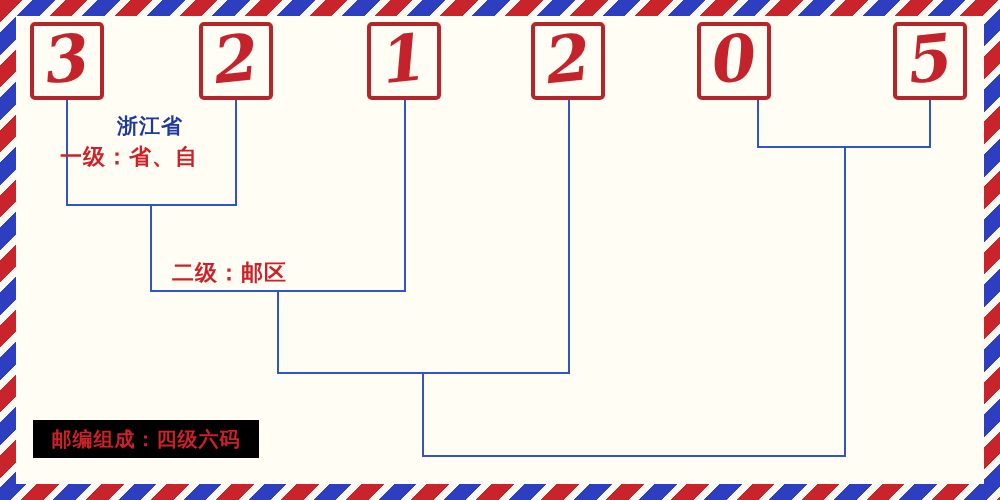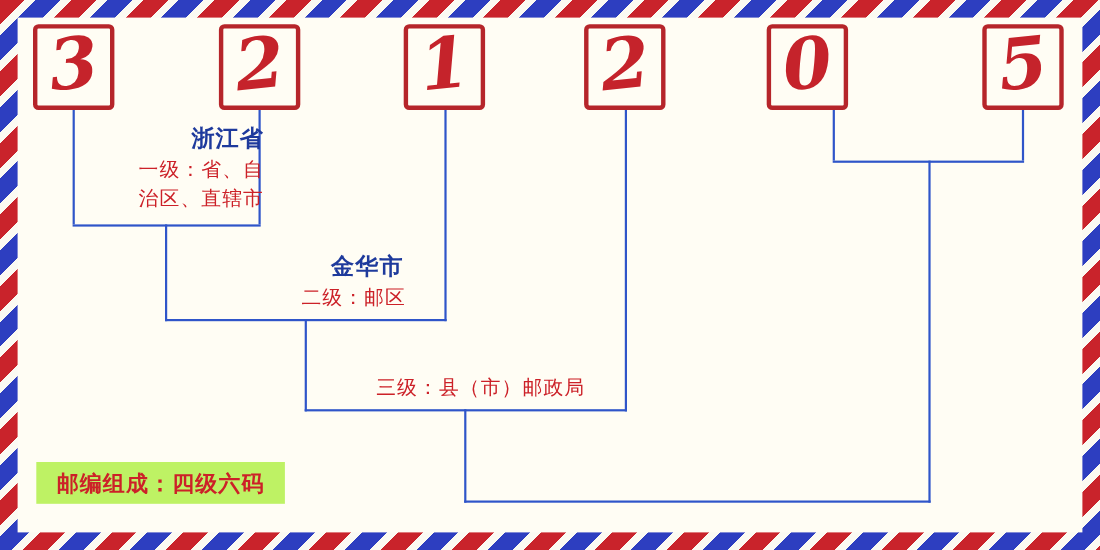--- a/index.html
+++ b/index.html
@@ -39,39 +39,39 @@
     font-size:64px;
     line-height:1;
     color:#c5232b;
     transform:rotate(-6deg) translateY(-2px);
   }
   .line{position:absolute;background:#2f55c9;}
   .line.v{width:2px;}
   .line.h{height:2px;}
   .place-name{
     position:absolute;
-    text-align:right;
+    text-align:center;
     font-weight:bold;
     font-size:21px;
     color:#1e3a9c;
     letter-spacing:1px;
   }
   .level-desc{
     position:absolute;
-    text-align:right;
-    font-weight:normal;
-    font-size:18px;
+    text-align:left;
+    font-weight:bold;
+    font-size:22px;
     color:#cc2128;
     letter-spacing:1px;
   }
   .note-badge{
     position:absolute;
     left:17px;top:404px;
     width:226px;height:38px;
-    background:#bef264;
+    background:#000000;
     display:flex;align-items:center;justify-content:center;
     font-weight:bold;
     font-size:20px;
     color:#cc2128;
     letter-spacing:1px;
   }
 </style>
 </head>
 <body>
 
@@ -115,25 +115,22 @@
 
     <div class="line h" style="left:406px;top:439px;width:424px"></div>
     <div class="line v" style="left:828px;top:130px;height:311px"></div>
 
     <div class="line h" style="left:741px;top:130px;width:174px"></div>
     <div class="line v" style="left:741px;top:84px;height:46px"></div>
     <div class="line v" style="left:913px;top:84px;height:46px"></div>
 
     <div class="place-name" style="left:44px;top:96px;width:180px">浙江省</div>
     <div class="level-desc" style="left:44px;top:126px;width:180px">一级：省、自</div>
-    <div class="level-desc" style="left:44px;top:152px;width:180px">治区、直辖市</div>
 
-    <div class="place-name" style="left:171px;top:212px;width:180px">金华市</div>
-    <div class="level-desc" style="left:173px;top:242px;width:180px">二级：邮区</div>
+    <div class="level-desc" style="left:156px;top:242px;width:180px">二级：邮区</div>
 
-    <div class="level-desc" style="left:296px;top:324px;width:220px">三级：县（市）邮政局</div>
 
 
 
     <div class="note-badge">邮编组成：四级六码</div>
 
   </div>
 </div>
 
 </body></html>

